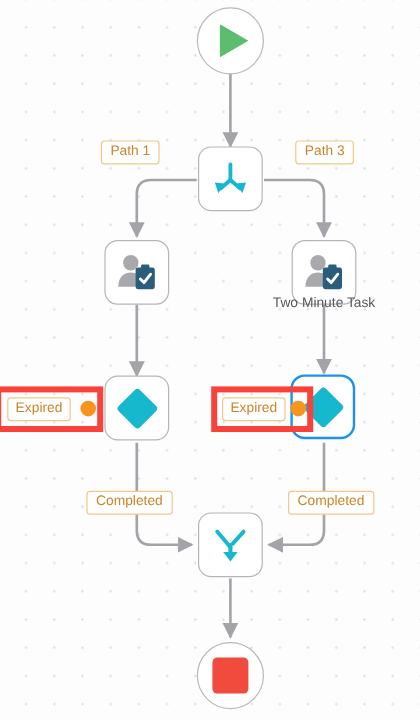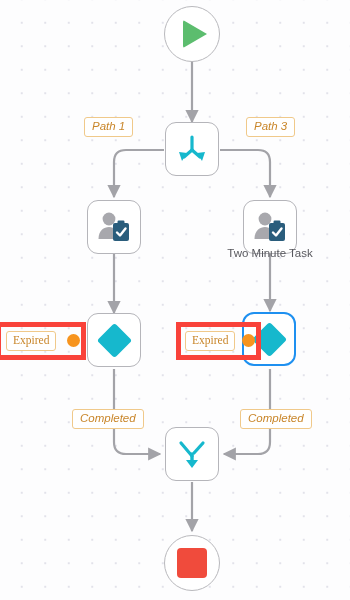--- a/index.html
+++ b/index.html
@@ -56,34 +56,34 @@
   .task-label{
     position:absolute;text-align:center;
     font-size:11.5px;color:#58585e;white-space:nowrap;
   }
 
   
   .pill{
     position:absolute;box-sizing:border-box;
     background:#ffffff;border:1px solid #f0c98a;
     border-radius:3px;padding:2px 7px 3px 7px;
-    font-size:11.5px;color:#c9862a;white-space:nowrap;line-height:13px;font-style:italic;
+    font-size:11.5px;color:#c9862a;white-space:nowrap;line-height:13px;
   }
 
   
   .expired-wrap{position:absolute;}
   .expired-hl{
     position:absolute;box-sizing:border-box;
     border:5px solid #f9423a;background:transparent;
   }
   .expired-pill{
     position:absolute;box-sizing:border-box;
     background:#ffffff;border:1px solid #f0c98a;
     border-radius:3px;padding:2px 6px 3px 6px;
-    font-size:11.5px;color:#c9862a;white-space:nowrap;line-height:13px;font-family:Liberation Serif, serif;
+    font-size:11.5px;color:#c9862a;white-space:nowrap;line-height:13px;
   }
   .orange-dot{
     position:absolute;width:13px;height:13px;border-radius:50%;
     background:#f7941e;
   }
 </style>
 </head>
 <body>
 
 <div id="canvas">

